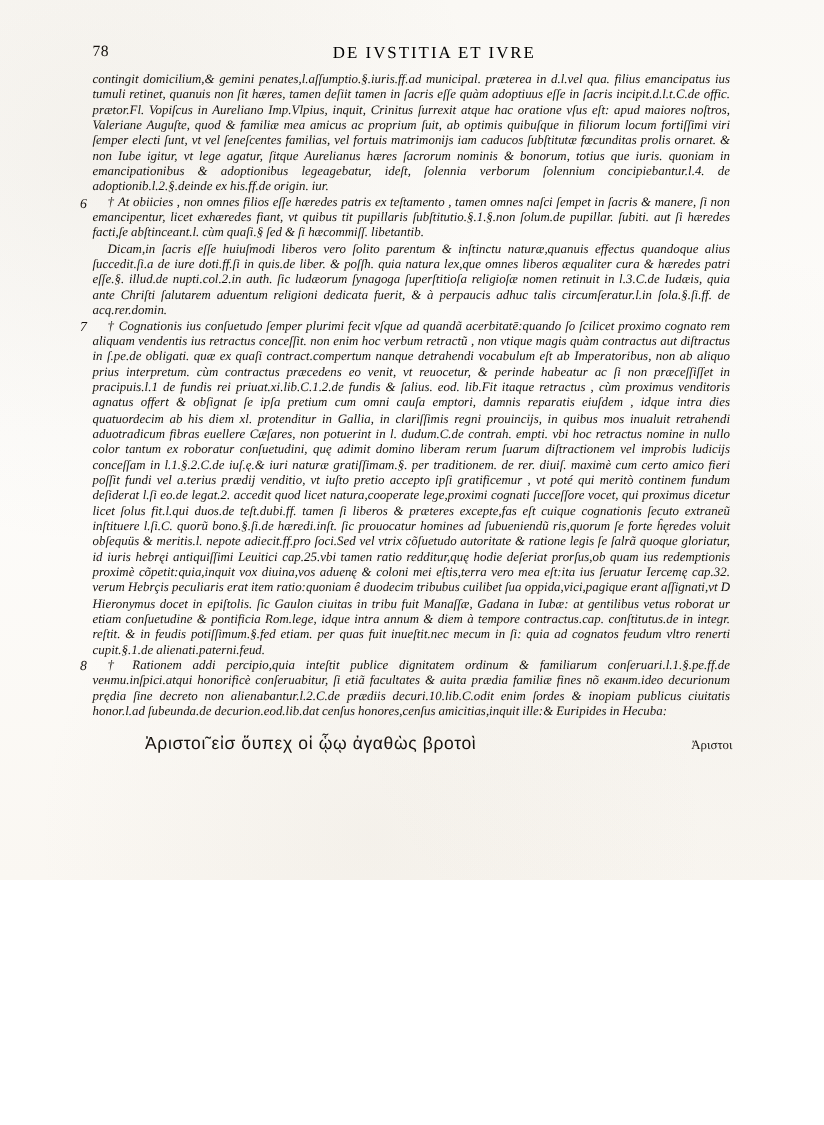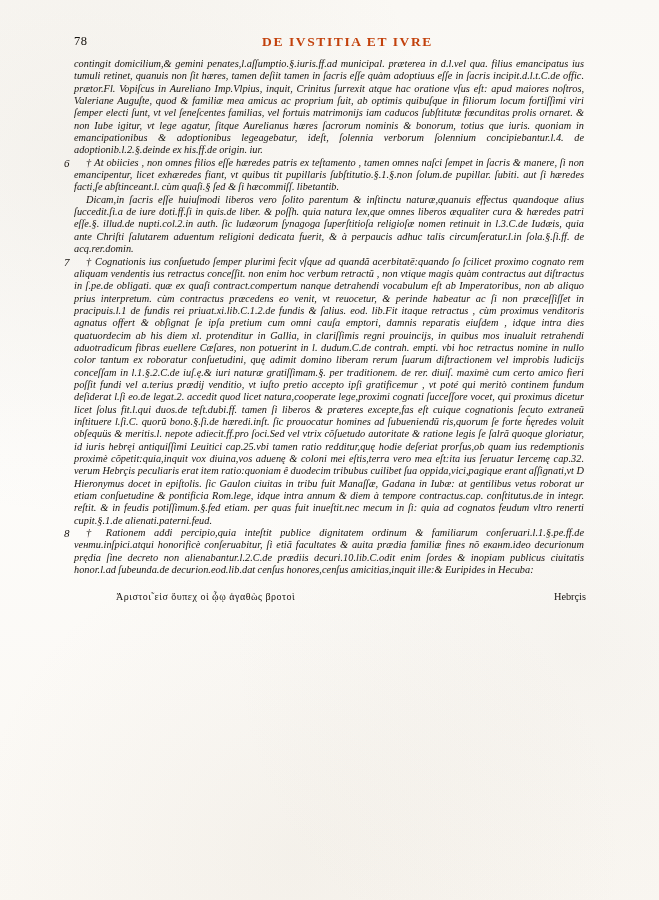--- a/index.html
+++ b/index.html
@@ -9,21 +9,21 @@
   }
   body {
     width: 659px;
     height: 900px;
     overflow: hidden;
     font-family: "Liberation Serif", serif;
   }
   .page {
     position: relative;
     width: 659px;
-    height: 900px;
+    height: 704px;
     background: #fdfcfa;
     box-sizing: border-box;
   }
   
   .page::before {
     content: "";
     position: absolute;
     inset: 0;
     background:
       radial-gradient(circle at 12% 18%, rgba(180,170,150,0.10) 0%, rgba(255,255,255,0) 38%),
@@ -53,22 +53,22 @@
     color: #15110d;
   }
   .running-title {
     position: absolute;
     left: 0;
     right: 0;
     top: 0;
     text-align: center;
     font-size: 13.5px;
     letter-spacing: 1.6px;
-    color: #c2410c;
-    font-weight: 700;
+    color: #000000;
+    font-weight: 400;
     padding-left: 36px;
   }
   .textblock {
     position: absolute;
     top: 58px;
     left: 74px;
     width: 510px;
   }
   p.para {
     margin: 0;
@@ -90,22 +90,22 @@
   .marg {
     position: absolute;
     left: -22px;
     font-size: 10px;
     color: #15110d;
   }
   .sect {
     font-size: 11px;
   }
   .greek {
-    font-family: Liberation Serif, serif;
-    font-size: 10px;
+    font-family: Liberation Sans, sans-serif;
+    font-size: 14px;
     letter-spacing: 0.5px;
     color: #15110d;
   }
   .quote-line {
     margin-top: 10px;
     margin-left: 42px;
     position: relative;
     width: 470px;
     height: 16px;
   }
@@ -148,19 +148,19 @@
         <span>† Cognationis ius conſuetudo ſemper plurimi fecit vſque ad quandã acerbitatē:quando ſo ſcilicet proximo cognato rem aliquam vendentis ius retractus conceſſit. non enim hoc verbum retractũ , non vtique magis quàm contractus aut diſtractus in ſ.pe.de obligati. quæ ex quaſi contract.compertum nanque detrahendi vocabulum eſt ab Imperatoribus, non ab aliquo prius interpretum. cùm contractus præcedens eo venit, vt reuocetur, &amp; perinde habeatur ac ſi non præceſſiſſet in pracipuis.l.1 de fundis rei priuat.xi.lib.C.1.2.de fundis &amp; ſalius. eod. lib.Fit itaque retractus , cùm proximus venditoris agnatus offert &amp; obſignat ſe ipſa pretium cum omni cauſa emptori, damnis reparatis eiuſdem , idque intra dies quatuordecim ab his diem xl. protenditur in Gallia, in clariſſimis regni prouincijs, in quibus mos inualuit retrahendi aduotradicum fibras euellere Cæſares, non potuerint in l. dudum.C.de contrah. empti. vbi hoc retractus nomine in nullo color tantum ex roboratur conſuetudini, quę adimit domino liberam rerum ſuarum diſtractionem vel improbis ludicijs conceſſam in l.1.§.2.C.de iuſ.ę.&amp; iuri naturæ gratiſſimam.§. per traditionem. de rer. diuiſ. maximè cum certo amico fieri poſſit fundi vel a.terius prædij venditio, vt iuſto pretio accepto ipſi gratificemur , vt poté qui meritò continem fundum deſiderat l.ſi eo.de legat.2. accedit quod licet natura,cooperate lege,proximi cognati ſucceſſore vocet, qui proximus dicetur licet ſolus fit.l.qui duos.de teſt.dubi.ff. tamen ſi liberos &amp; præteres excepte,fas eſt cuique cognationis ſecuto extraneũ inſtituere l.ſi.C. quorũ bono.§.ſi.de hæredi.inſt. ſic prouocatur homines ad ſubueniendũ ris,quorum ſe forte ĥęredes voluit obſequüs &amp; meritis.l. nepote adiecit.ff.pro ſoci.Sed vel vtrix cõſuetudo autoritate &amp; ratione legis ſe ſalrã quoque gloriatur, id iuris hebręi antiquiſſimi Leuitici cap.25.vbi tamen ratio redditur,quę hodie deſeriat prorſus,ob quam ius redemptionis proximè cõpetit:quia,inquit vox diuina,vos aduenę &amp; coloni mei eſtis,terra vero mea eſt:ita ius ſeruatur Iercemę cap.32. verum Hebrçis peculiaris erat item ratio:quoniam ê duodecim tribubus cuilibet ſua oppida,vici,pagique erant aſſignati,vt D Hieronymus docet in epiſtolis. ſic Gaulon ciuitas in tribu fuit Manaſſæ, Gadana in Iubæ: at gentilibus vetus roborat ur etiam conſuetudine &amp; pontificia Rom.lege, idque intra annum &amp; diem à tempore contractus.cap. conſtitutus.de in integr. reſtit. &amp; in feudis potiſſimum.§.fed etiam. per quas fuit inueſtit.nec mecum in ſi: quia ad cognatos feudum vltro renerti cupit.§.1.de alienati.paterni.feud.</span>
       </p>
 
       <p class="para indent">
         <span class="marg sect">8</span>
         <span>† Rationem addi percipio,quia inteſtit publice dignitatem ordinum &amp; familiarum conſeruari.l.1.§.pe.ff.de veнти.inſpici.atqui honorificè conſeruabitur, ſi etiã facultates &amp; auita prædia familiæ fines nõ екант.ideo decurionum prędia ſine decreto non alienabantur.l.2.C.de prædiis decuri.10.lib.C.odit enim ſordes &amp; inopiam publicus ciuitatis honor.l.ad ſubeunda.de decurion.eod.lib.dat cenſus honores,cenſus amicitias,inquit ille:&amp; Euripides in Hecuba:</span>
       </p>
 
       <div class="quote-line">
         <span class="greek">Ἀριστοι̃ εἰσ ὅυπεχ οἱ ᾧῳ ἀγαθὼς βροτοὶ</span>
-        <span class="catchword">Hebrçis</span>
+        <span class="catchword">Ἀριστοι</span>
       </div>
 
     </div>
 
   </div>
 </div>
 
 </body></html>

